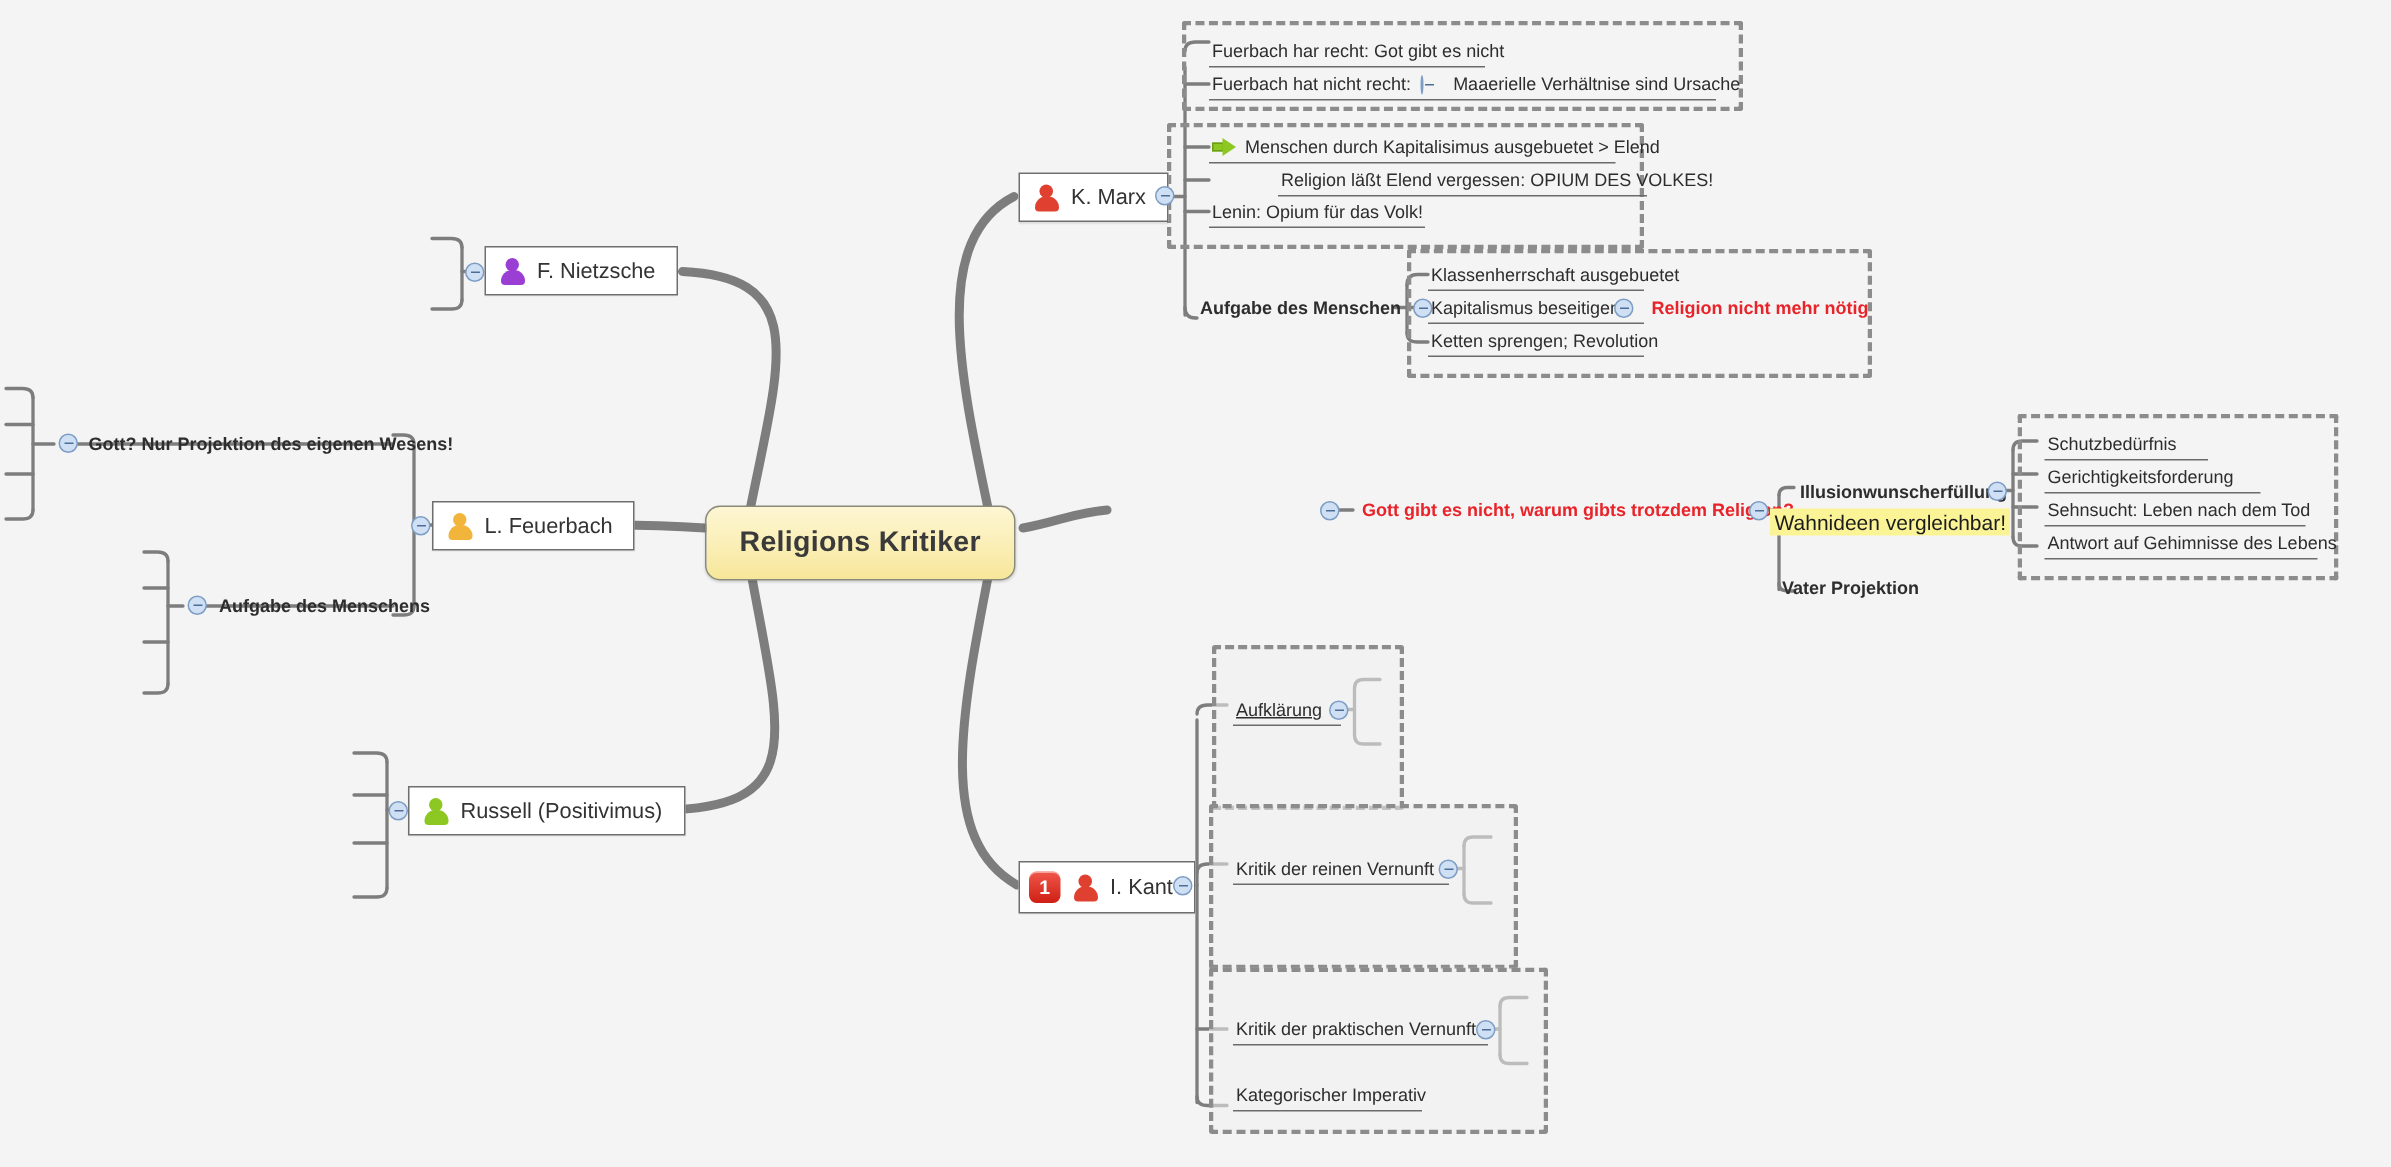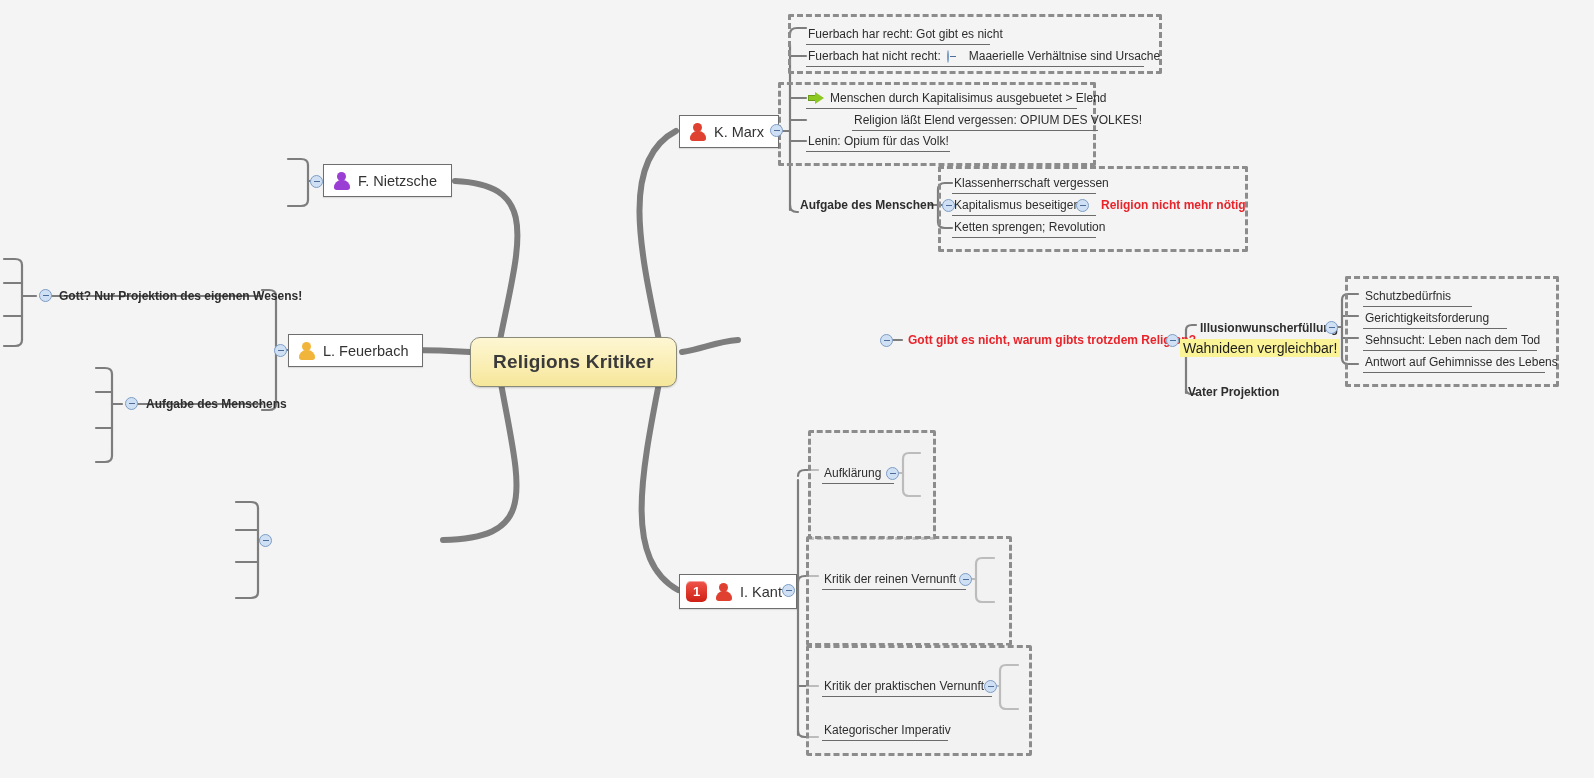--- a/index.html
+++ b/index.html
@@ -256,20 +256,27 @@
   <div class="node plain" style="left:57px;top:288px;">
     <span>Gott?  Nur Projektion des eigenen Wesens!</span>
   </div>
   <div class="toggle" style="left:39px;top:289px;"></div>
 
   <div class="node plain" style="left:144px;top:396px;">
     <span>Aufgabe des Menschens</span>
   </div>
   <div class="toggle" style="left:125px;top:397px;"></div>
 
+  <div class="node person" style="left:272px;top:524px;">
+    <span class="avatar av-green">
+      <span class="head"></span>
+        <span class="body"></span>
+    </span>
+    <span>Russell (Positivimus)</span>
+  </div>
   <div class="toggle" style="left:259px;top:534px;"></div>
 
   <div class="node person" style="left:679px;top:115px;">
     <span class="avatar av-red">
       <span class="head"></span>
         <span class="body"></span>
     </span>
     <span>K. Marx</span>
   </div>
   <div class="toggle" style="left:770px;top:124px;"></div>
@@ -293,21 +300,21 @@
   <div class="node leaf" style="left:806px;top:133px;width:140px;">
     <span>Lenin:  Opium für das Volk!</span>
   </div>
 
   <div class="node plain" style="left:798px;top:197px;">
     <span>Aufgabe des Menschen</span>
   </div>
   <div class="toggle" style="left:942px;top:199px;"></div>
 
   <div class="node leaf" style="left:952px;top:175px;width:140px;">
-    <span>Klassenherrschaft vergessen</span>
+    <span>Klassenherrschaft ausgebuetet</span>
   </div>
   <div class="node leaf" style="left:952px;top:197px;width:140px;">
     <span>Kapitalismus beseitigen</span>
   </div>
   <div class="toggle" style="left:1076px;top:199px;"></div>
   <div class="node plain" style="left:1099px;top:197px;color:#e8232a;">
     <span>Religion nicht mehr nötig</span>
   </div>
   <div class="node leaf" style="left:952px;top:219px;width:140px;">
     <span>Ketten sprengen; Revolution</span>
@@ -349,21 +356,21 @@
   <div class="node person" style="left:679px;top:574px;padding-left:6px;">
     <span class="badge">1</span>
     <span class="avatar av-red">
       <span class="head"></span>
         <span class="body"></span>
     </span>
     <span>I. Kant</span>
   </div>
   <div class="toggle" style="left:782px;top:584px;"></div>
 
-  <div class="node leaf" style="left:822px;top:465px;width:68px;">
+  <div class="node leaf" style="left:822px;top:465px;width:68px;text-decoration:underline;">
     <span>Aufklärung</span>
   </div>
   <div class="toggle" style="left:886px;top:467px;"></div>
 
   <div class="node leaf" style="left:822px;top:571px;width:140px;">
     <span>Kritik der reinen Vernunft</span>
   </div>
   <div class="toggle" style="left:959px;top:573px;"></div>
 
   <div class="node leaf" style="left:822px;top:678px;width:166px;">

